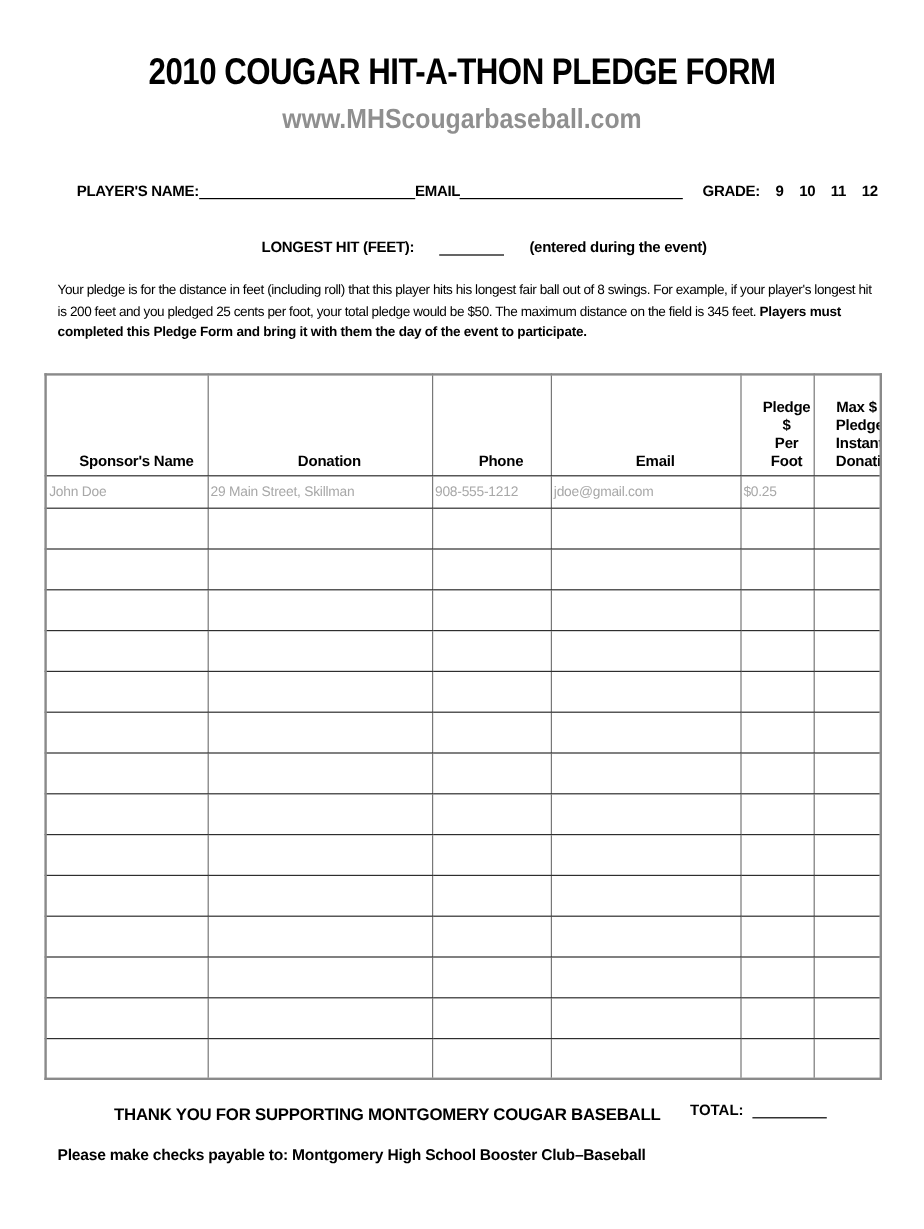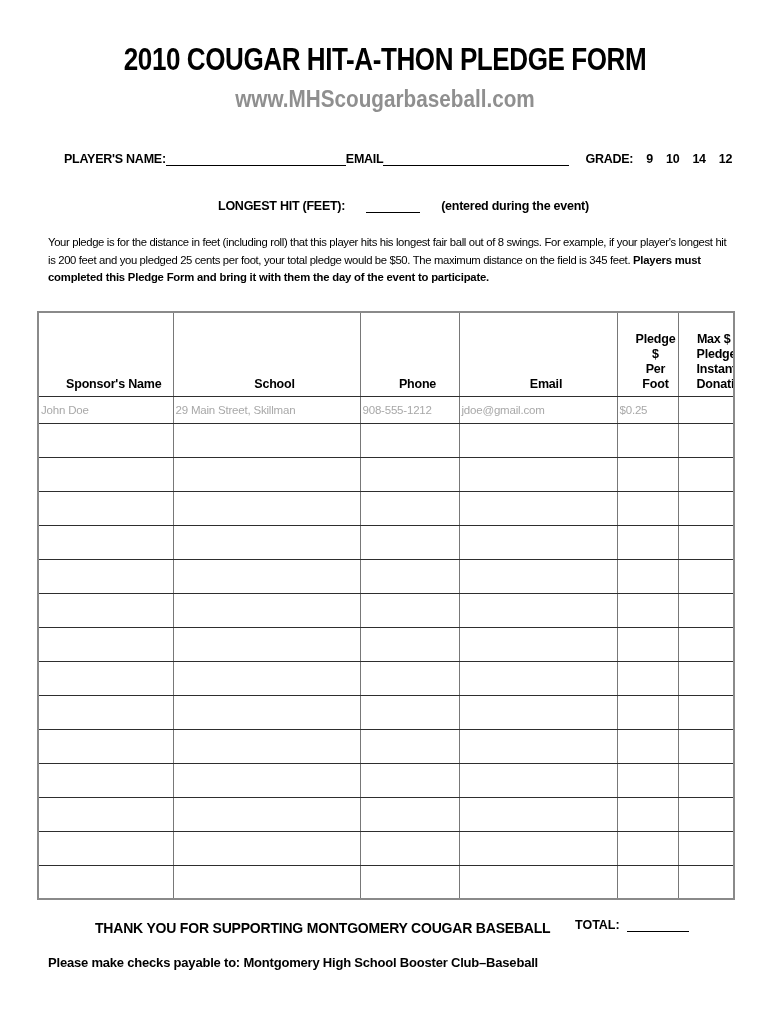--- a/index.html
+++ b/index.html
@@ -95,21 +95,21 @@
 
 <div class="abs player-line condensed">
   <span>PLAYER'S NAME:</span>
   <span class="blank name"></span>
   <span>EMAIL</span>
   <span class="blank email"></span>
   <span class="grade-group">
     <span>GRADE:</span>
     <span class="grade-opt">9</span>
     <span class="grade-opt">10</span>
-    <span class="grade-opt">14</span>
+    <span class="grade-opt">11</span>
     <span class="grade-opt">12</span>
   </span>
 </div>
 
 <div class="abs longest-line condensed">
   <span>LONGEST HIT (FEET):</span>
   <span class="blank hit"></span>
   <span>(entered during the event)</span>
 </div>
 
@@ -122,21 +122,21 @@
     <col class="col-sponsor">
       <col class="col-address">
       <col class="col-phone">
     <col class="col-email">
       <col class="col-pledge">
       <col class="col-max">
   </colgroup>
   <thead>
     <tr id="head-row">
         <th>Sponsor's Name</th>
-        <th>School</th>
+        <th>Donation</th>
         <th>Phone</th>
         <th>Email</th>
         <th>Pledge $
 Per Foot</th>
         <th>Max $
 Pledge/
 Instant
 Donation</th>
       </tr>
   </thead>

